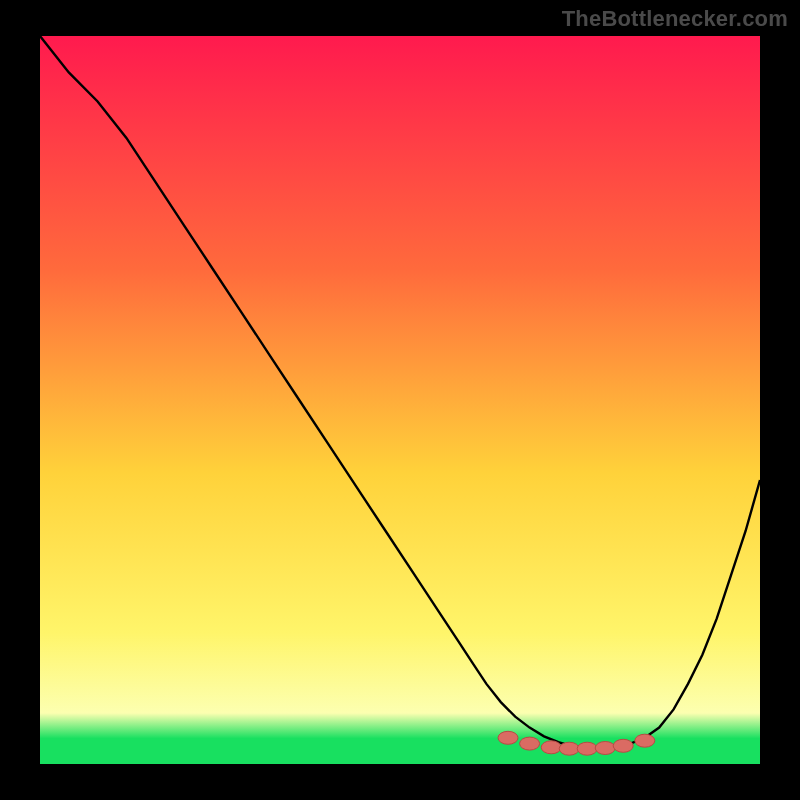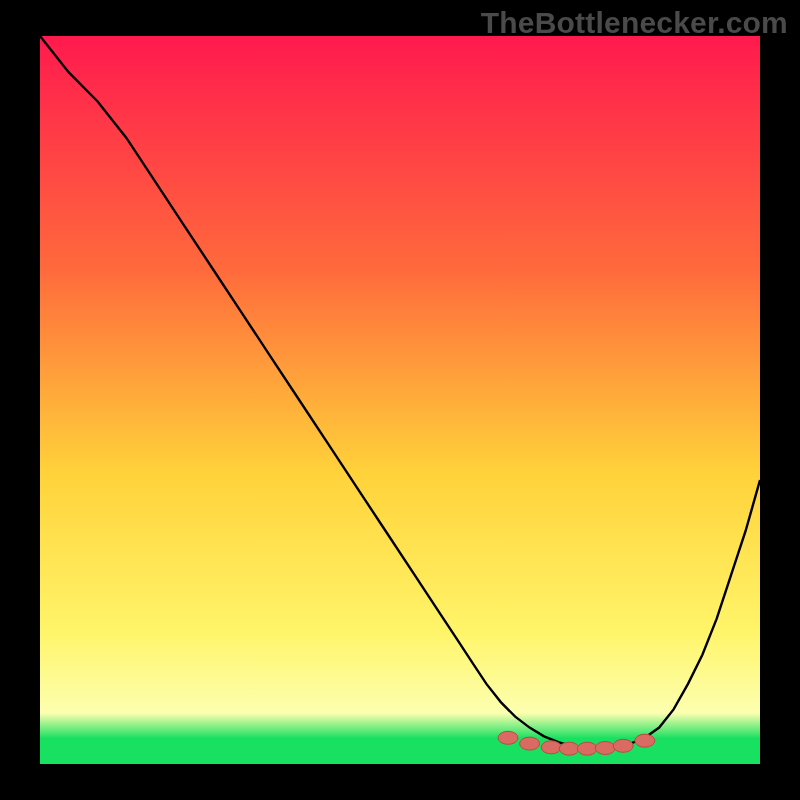--- a/index.html
+++ b/index.html
@@ -15,21 +15,21 @@
     position: relative;
     width: 800px;
     height: 800px;
     background: #000;
   }
   .branding {
     position: absolute;
     top: 6px;
     right: 12px;
     color: #4a4a4a;
-    font-size: 30px;
+    font-size: 22px;
     font-weight: 600;
     letter-spacing: 0.2px;
     user-select: none;
   }
   .plot-wrap {
     position: absolute;
     left: 40px;
     top: 36px;
     width: 720px;
     height: 728px;

